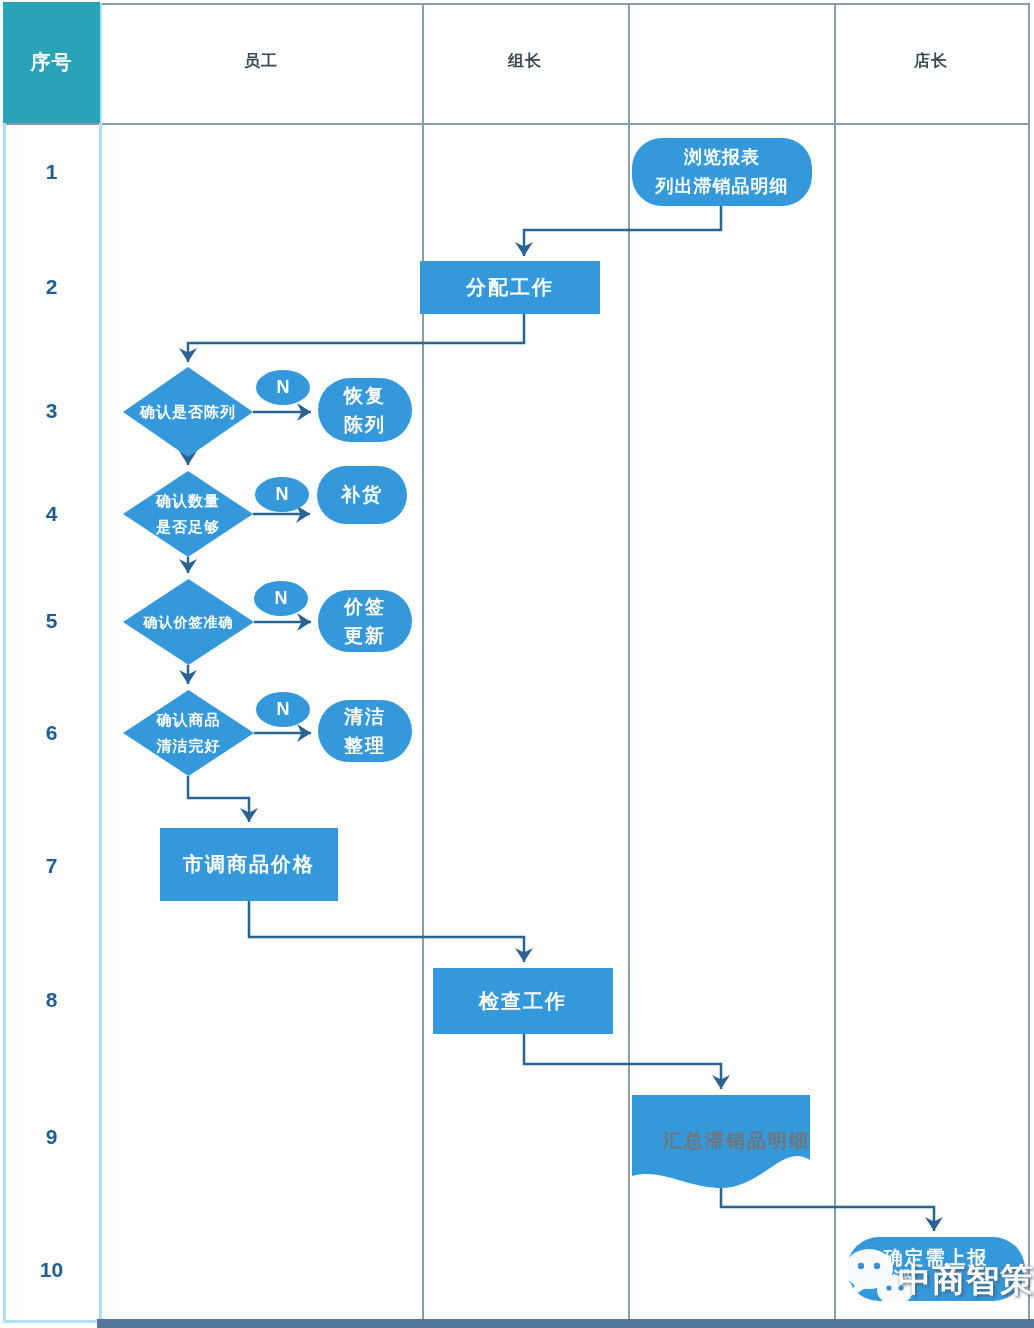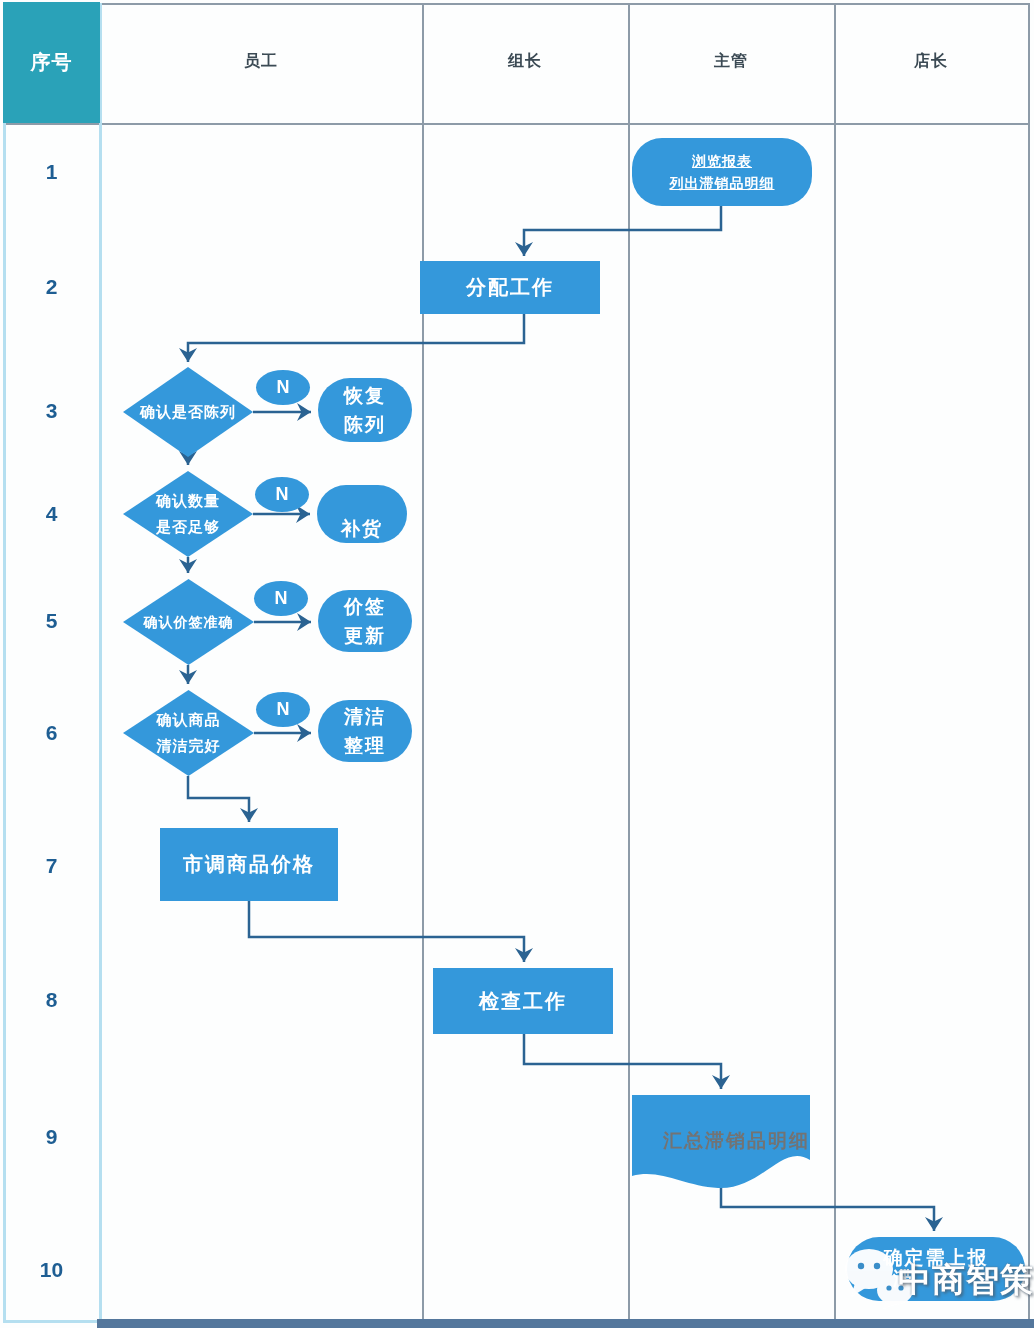--- a/index.html
+++ b/index.html
@@ -12,21 +12,21 @@
              display:flex;align-items:center;justify-content:center;color:#fff;
              font-size:20px;font-weight:bold;letter-spacing:1px;}
   .col-head{position:absolute;top:0;height:123px;display:flex;align-items:center;justify-content:center;
             color:#3b4a54;font-size:16px;font-weight:600;letter-spacing:1px;}
   .rownum{position:absolute;left:3px;width:97px;height:30px;display:flex;align-items:center;justify-content:center;
           color:#1e5e93;font-size:21px;font-weight:bold;}
   .shape{position:absolute;background:#3498db;color:#ffffff;display:flex;flex-direction:column;
          align-items:center;justify-content:center;text-align:center;font-weight:bold;}
   .rect{font-size:20px;letter-spacing:2px;}
   .stadium{border-radius:34px;font-size:19px;letter-spacing:2px;line-height:1.55;}
-  .start{border-radius:30px;font-size:14px;letter-spacing:1px;line-height:1.6;text-decoration:underline;}
+  .start{border-radius:30px;font-size:18px;letter-spacing:1px;line-height:1.6;}
   .diamond{clip-path:polygon(50% 0,100% 50%,50% 100%,0 50%);font-size:15px;line-height:1.75;letter-spacing:1px;}
   .nellipse{position:absolute;background:#3498db;border-radius:50%;color:#fff;display:flex;
             align-items:center;justify-content:center;font-size:18px;font-weight:bold;}
   .doc-label{position:absolute;color:#737373;font-size:19px;font-weight:bold;letter-spacing:2px;text-align:right;}
   .bottom-bar{position:absolute;left:97px;top:1319px;width:937px;height:9px;background:#54779c;}
   .col0-bottom{position:absolute;left:3px;top:1320px;width:97px;height:3px;background:#b5dff0;}
   .wm-text{position:absolute;color:#ffffff;font-size:33px;font-weight:bold;letter-spacing:1px;
            text-shadow:0 0 2px rgba(96,116,136,.95),2px 2px 3px rgba(70,80,90,.6);white-space:nowrap;}
   .wm-frag{position:absolute;color:#ffffff;font-size:19px;font-weight:bold;}
   svg.overlay{position:absolute;left:0;top:0;pointer-events:none;}
@@ -43,21 +43,20 @@
   <div class="vline" style="left:422px;"></div>
   <div class="vline" style="left:628px;"></div>
   <div class="vline" style="left:834px;"></div>
   <div class="vline" style="left:1028px;"></div>
   <div class="col0-bottom"></div>
   <div class="bottom-bar"></div>
 
   <div class="teal-cell">序号</div>
   <div class="col-head" style="left:100px;width:322px;">员工</div>
   <div class="col-head" style="left:422px;width:206px;">组长</div>
-  <div class="col-head" style="left:628px;width:206px;">主管</div>
   <div class="col-head" style="left:834px;width:194px;">店长</div>
 
   <div class="rownum" style="top:157px;">1</div>
   <div class="rownum" style="top:272px;">2</div>
   <div class="rownum" style="top:396px;">3</div>
   <div class="rownum" style="top:499px;">4</div>
   <div class="rownum" style="top:606px;">5</div>
   <div class="rownum" style="top:718px;">6</div>
   <div class="rownum" style="top:851px;">7</div>
   <div class="rownum" style="top:985px;">8</div>
@@ -102,21 +101,21 @@
   <div class="shape stadium" style="left:318px;top:378px;width:94px;height:64px;">
     <span>恢复</span>
     <span>陈列</span>
   </div>
 
   <div class="shape diamond" style="left:123px;top:471px;width:130px;height:86px;">
     <span>确认数量</span>
     <span>是否足够</span>
   </div>
   <div class="nellipse" style="left:255px;top:477px;width:54px;height:35px;">N</div>
-  <div class="shape stadium" style="left:317px;top:485px;width:90px;height:58px;justify-content:flex-end;">
+  <div class="shape stadium" style="left:317px;top:466px;width:90px;height:58px;">
     <span>补货</span>
   </div>
 
   <div class="shape diamond" style="left:123px;top:579px;width:131px;height:86px;font-size:14px;">
     <span>确认价签准确</span>
   </div>
   <div class="nellipse" style="left:254px;top:581px;width:54px;height:35px;">N</div>
   <div class="shape stadium" style="left:318px;top:590px;width:94px;height:62px;">
     <span>价签</span>
     <span>更新</span>

